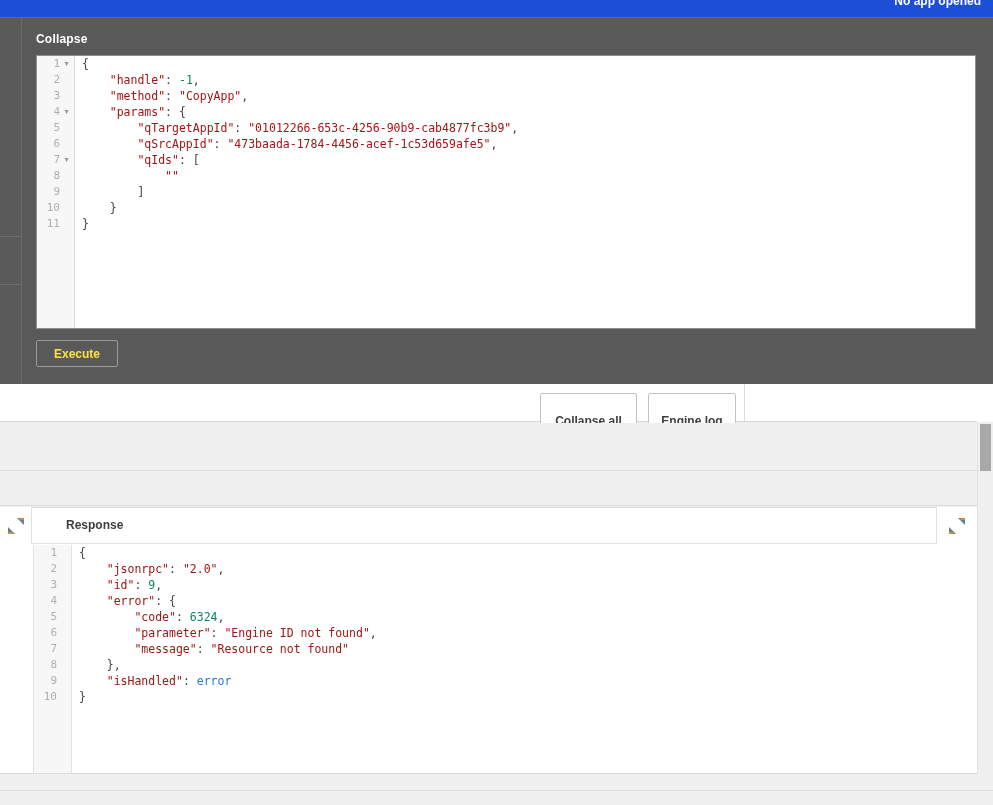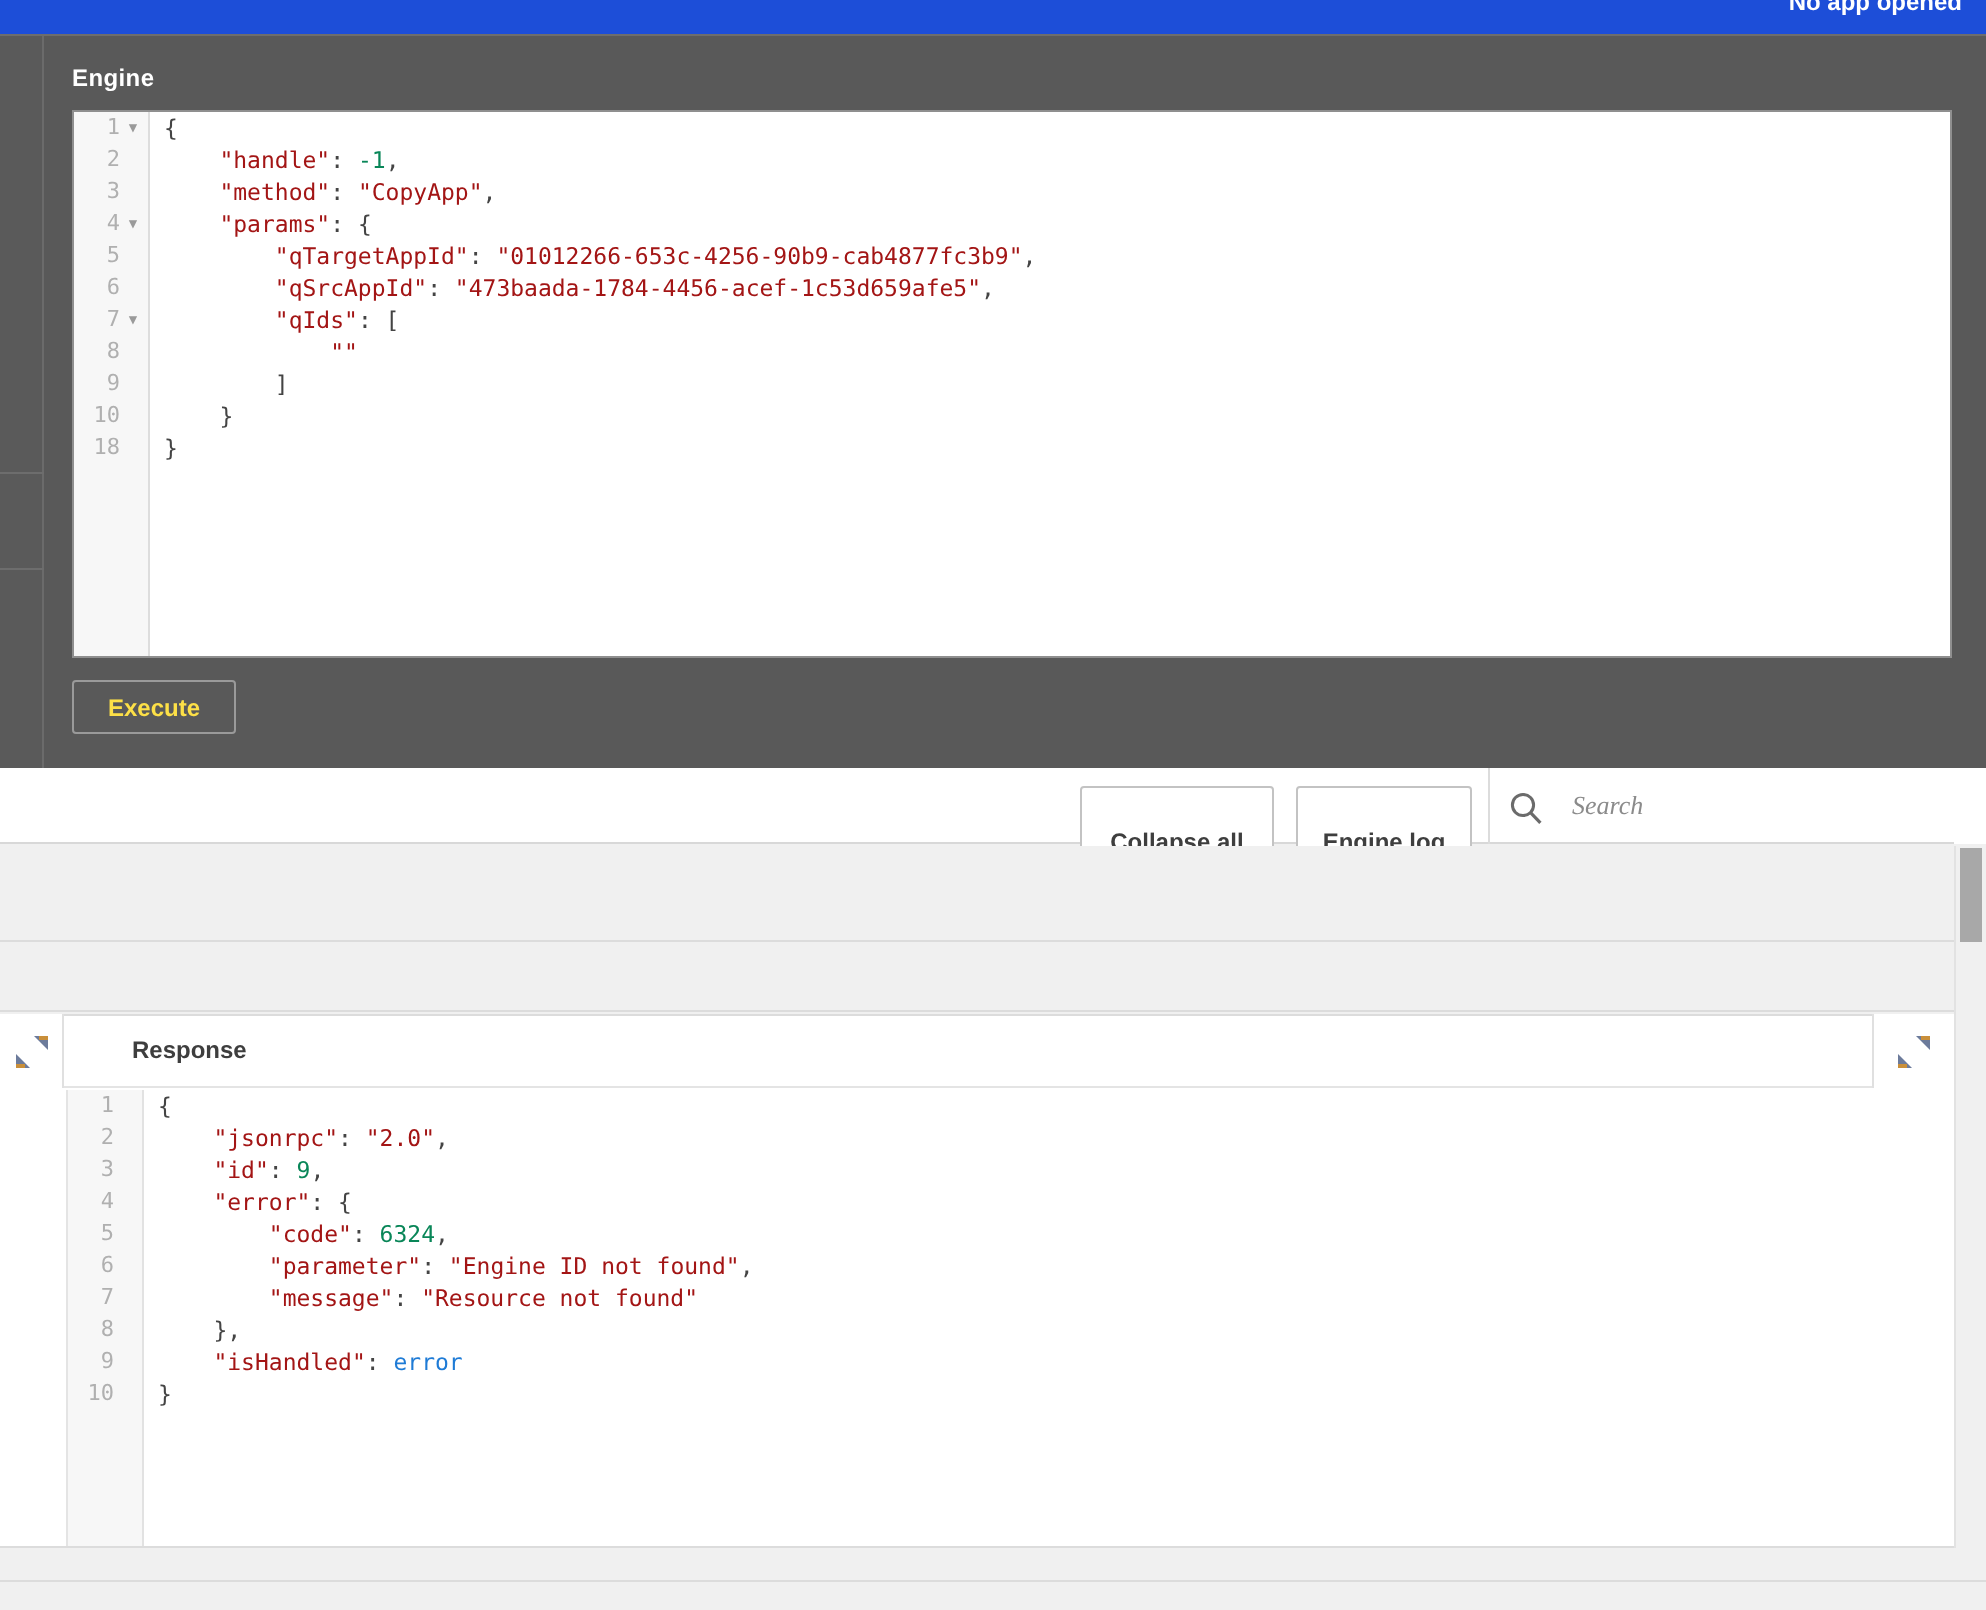--- a/index.html
+++ b/index.html
@@ -239,35 +239,35 @@
     <div class="dark-top-strip">
       <div class="no-app-label">No app opened</div>
     </div>
     <div class="dark-top-divider"></div>
 
     <div class="left-rail">
       <div class="rail-div a"></div>
       <div class="rail-div b"></div>
     </div>
 
-    <div class="req-label">Engine</div>
+    <div class="req-label">Collapse</div>
 
     <div class="editor request">
       <div class="ed-gutter">
           <div class="gl">1<span class="fold">▼</span></div>
           <div class="gl">2</div>
           <div class="gl">3</div>
           <div class="gl">4<span class="fold">▼</span></div>
           <div class="gl">5</div>
           <div class="gl">6</div>
           <div class="gl">7<span class="fold">▼</span></div>
           <div class="gl">8</div>
           <div class="gl">9</div>
           <div class="gl">10</div>
-          <div class="gl">18</div>
+          <div class="gl">11</div>
         </div>
       <div class="ed-code">
           <div class="cl"><span class="tk-d">{</span></div>
           <div class="cl"><span class="tk-d">    </span><span class="tk-p">"handle"</span><span class="tk-d">: </span><span class="tk-n">-1</span><span class="tk-d">,</span></div>
           <div class="cl"><span class="tk-d">    </span><span class="tk-p">"method"</span><span class="tk-d">: </span><span class="tk-s">"CopyApp"</span><span class="tk-d">,</span></div>
           <div class="cl"><span class="tk-d">    </span><span class="tk-p">"params"</span><span class="tk-d">: </span><span class="tk-d">{</span></div>
           <div class="cl"><span class="tk-d">        </span><span class="tk-p">"qTargetAppId"</span><span class="tk-d">: </span><span class="tk-s">"01012266-653c-4256-90b9-cab4877fc3b9"</span><span class="tk-d">,</span></div>
           <div class="cl"><span class="tk-d">        </span><span class="tk-p">"qSrcAppId"</span><span class="tk-d">: </span><span class="tk-s">"473baada-1784-4456-acef-1c53d659afe5"</span><span class="tk-d">,</span></div>
           <div class="cl"><span class="tk-d">        </span><span class="tk-p">"qIds"</span><span class="tk-d">: </span><span class="tk-d">[</span></div>
           <div class="cl"><span class="tk-d">            </span><span class="tk-s">""</span></div>
@@ -277,29 +277,20 @@
         </div>
     </div>
 
     <button class="execute-btn">Execute</button>
   </div>
 
   <div class="log-toolbar">
     <button class="tb-btn collapse">Collapse all</button>
     <button class="tb-btn clearlog">Engine log</button>
     <div class="tb-sep"></div>
-    <div class="search-wrap">
-      <span class="search-icon">
-        <svg width="18" height="18" viewBox="0 0 18 18">
-          <circle cx="7.5" cy="7.5" r="5.3" fill="none" stroke="#6b6b6b" stroke-width="1.5"></circle>
-          <line x1="11.4" y1="11.4" x2="16.2" y2="16.4" stroke="#6b6b6b" stroke-width="1.6"></line>
-        </svg>
-      </span>
-      <input class="search-input" type="text" placeholder="Search" style="">
-    </div>
   </div>
   <div class="hscroll-top"></div>
 
   <div class="log-band-1"></div>
   <div class="log-band-2"></div>
 
   <div class="resp-header"></div>
   <div class="resp-expand-left">
     <span class="expand-glyph">
       <svg width="18" height="18" viewBox="0 0 18 18">

